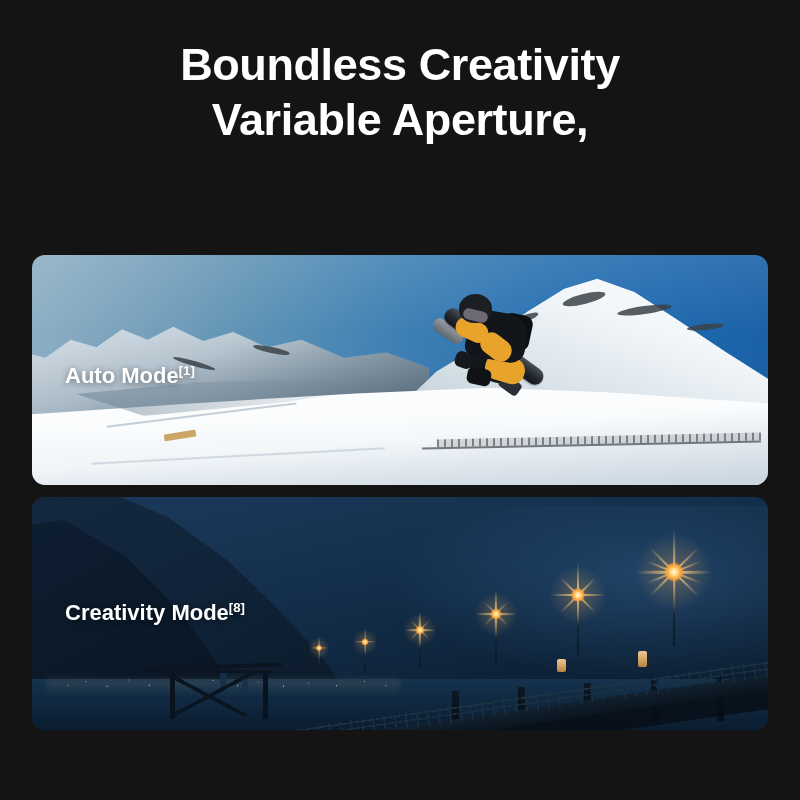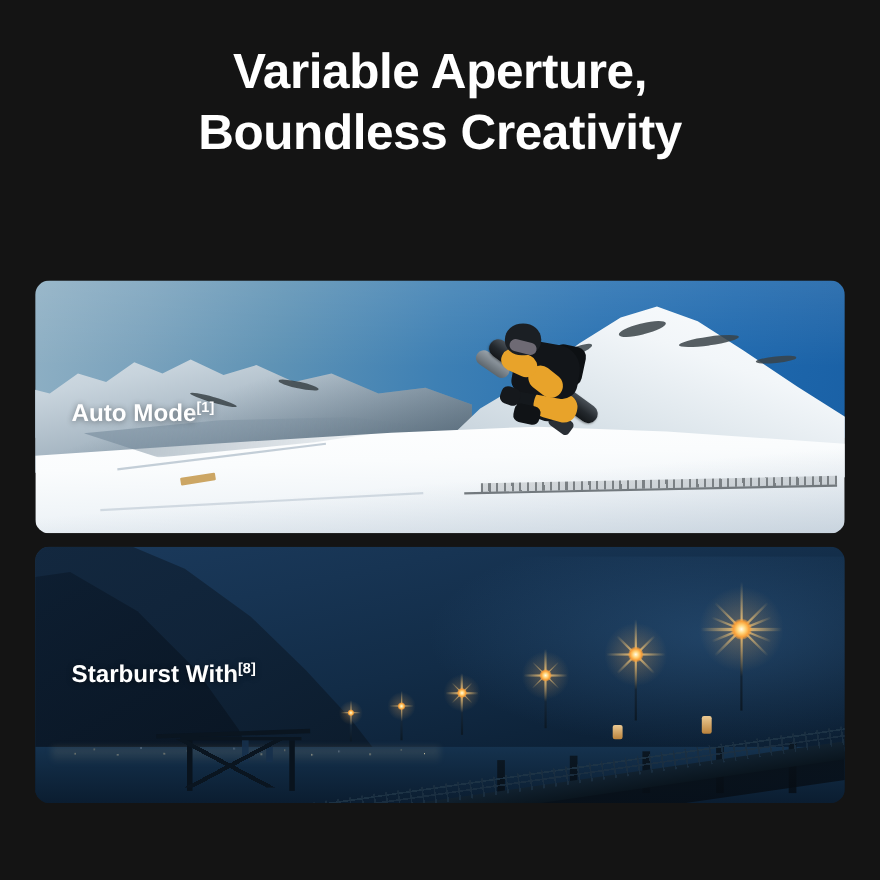--- a/index.html
+++ b/index.html
@@ -301,22 +301,22 @@
     border-radius:2px; opacity:.92;
   }
 </style>
 </head>
 <body>
 
 <div class="page">
 
   <div class="header">
     <h1 class="title">
+      <span class="line">Boundless Creativity</span>
       <span class="line">Variable Aperture,</span>
-      <span class="line">Boundless Creativity</span>
     </h1>
   </div>
 
   <div class="cards">
 
     <div class="card card-1">
       <div class="snow-scene">
         <div class="sky"></div>
         <div class="mtn-left"></div>
         <div class="mtn-left-shade"></div>
@@ -451,18 +451,18 @@
           <div class="burst">
             <div class="halo" style="width:22px; height:22px;"></div>
             <div class="ray" style="width:18px; height:1.2px; transform:translate(-50%,-50%) rotate(0deg);"></div>
             <div class="ray" style="width:23px; height:1.2px; transform:translate(-50%,-50%) rotate(90deg);"></div>
             <div class="core" style="width:6px; height:6px;"></div>
           </div>
         </div>
 
       </div>
       <div class="card-label">
-        <span>Starburst With</span><span class="sup">[8]</span>
+        <span>Creativity Mode</span><span class="sup">[8]</span>
       </div>
     </div>
 
   </div>
 </div>
 
 </body></html>

